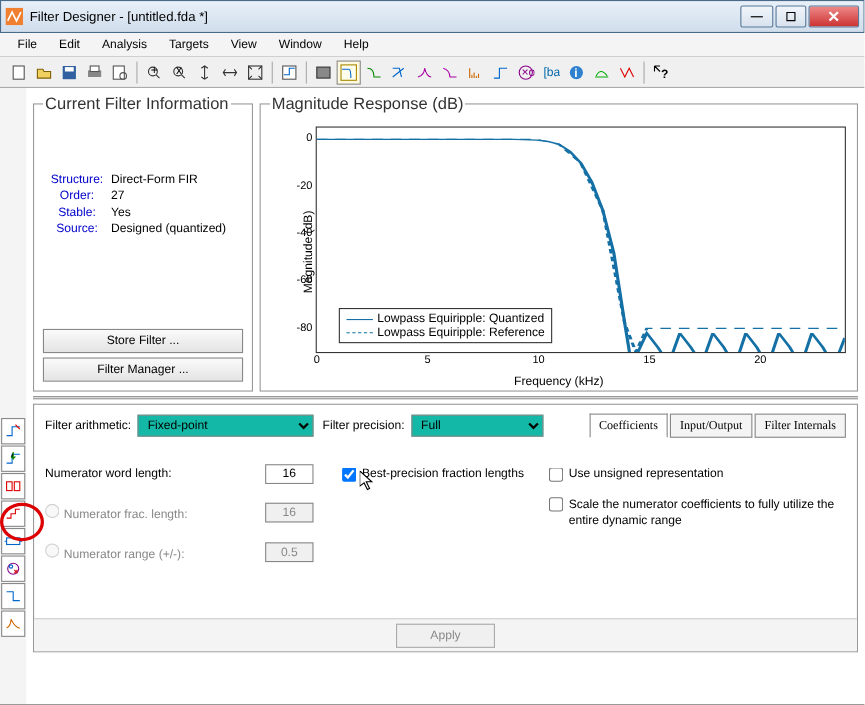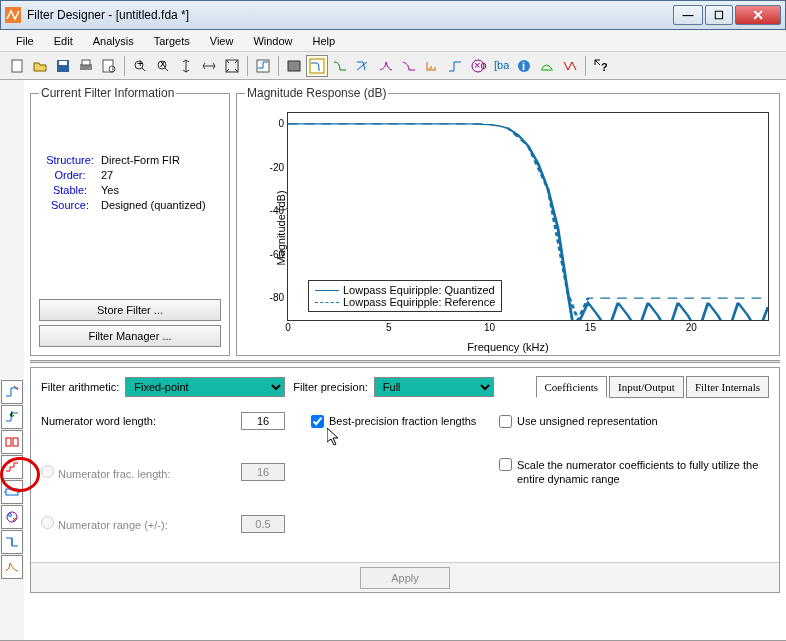--- a/index.html
+++ b/index.html
@@ -28,21 +28,21 @@
 .sidetoolbar { width: 24px; background: #f4f4f4; padding-top: 300px; display: flex; flex-direction: column; gap: 1px; align-items: center; }
 .sidetoolbar .sbtn { width: 22px; height: 24px; border: 1px solid #888; background: #fff; display: flex; align-items: center; justify-content: center; }
 .sidetoolbar .sbtn.hl { position: relative; }
 .red-circle { position: absolute; left: 0px; top: 457px; width: 40px; height: 35px; border: 3px solid #d00; border-radius: 50%; pointer-events: none; z-index: 100; }
 
 .content { flex: 1; padding: 6px; display: flex; flex-direction: column; gap: 4px; }
 
 
 .toppanels { display: flex; gap: 6px; height: 270px; }
 fieldset { border: 1px solid #999; padding: 6px 8px; }
-legend { font-size: 12px; padding: 0 2px; color: #333; }
+legend { font-size: 15px; padding: 0 2px; color: #333; }
 
 .filterinfo { width: 200px; display: flex; flex-direction: column; }
 .filterinfo .infogrid { flex: 1; padding-top: 48px; }
 .filterinfo .row { display: flex; margin-bottom: 3px; }
 .filterinfo .lbl { color: #0000cc; width: 62px; text-align: center; }
 .filterinfo .val { color: #000; }
 .filterinfo button { margin: 2px 0; height: 22px; background: linear-gradient(#fafafa,#e4e4e4); border: 1px solid #888; }
 
 .magplot { flex: 1; position: relative; }
 .plotarea { position: absolute; left: 50px; top: 12px; right: 10px; bottom: 34px; border: 1px solid #333; background: #fff; }
@@ -60,21 +60,21 @@
 
 
 .quantpanel { border: 1px solid #999; padding: 8px 10px; height: 226px; position: relative; }
 .toprow { display: flex; align-items: center; gap: 8px; }
 .toprow .grp { display: flex; align-items: center; gap: 6px; }
 .toprow select, .toprow .selectbox { border: 1px solid #888; height: 20px; padding: 1px 4px; background: #14b8a6; }
 .tabs { display: flex; gap: 2px; margin-left: auto; }
 .tabs .tab { border: 1px solid #888; padding: 4px 8px; background: #f4f4f4; font-family: Liberation Serif, serif; }
 .tabs .tab.active { background: #fff; border-bottom-color: #fff; position: relative; z-index: 2; }
 
-.fieldsarea { margin-top: 14px; display: grid; grid-template-columns: 200px 70px 1fr 270px; row-gap: 28px; align-items: center; }
+.fieldsarea { margin-top: 24px; display: grid; grid-template-columns: 200px 70px 1fr 270px; row-gap: 12px; align-items: center; }
 .fieldsarea .fl { color: #000; }
 .fieldsarea .fl.disabled { color: #888; }
 .fieldsarea input[type=text] { width: 44px; height: 18px; border: 1px solid #888; text-align: center; padding: 1px 3px; }
 .fieldsarea input[type=text].disabled { background: #f0f0f0; color: #888; }
 .fieldsarea input[type=radio] { margin-right: 4px; }
 .chk { display: flex; align-items: center; gap: 5px; }
 .chk input { width: 13px; height: 13px; }
 
 .cursor-img { position: absolute; left: 296px; top: 60px; font-size: 16px; pointer-events: none; }
 

